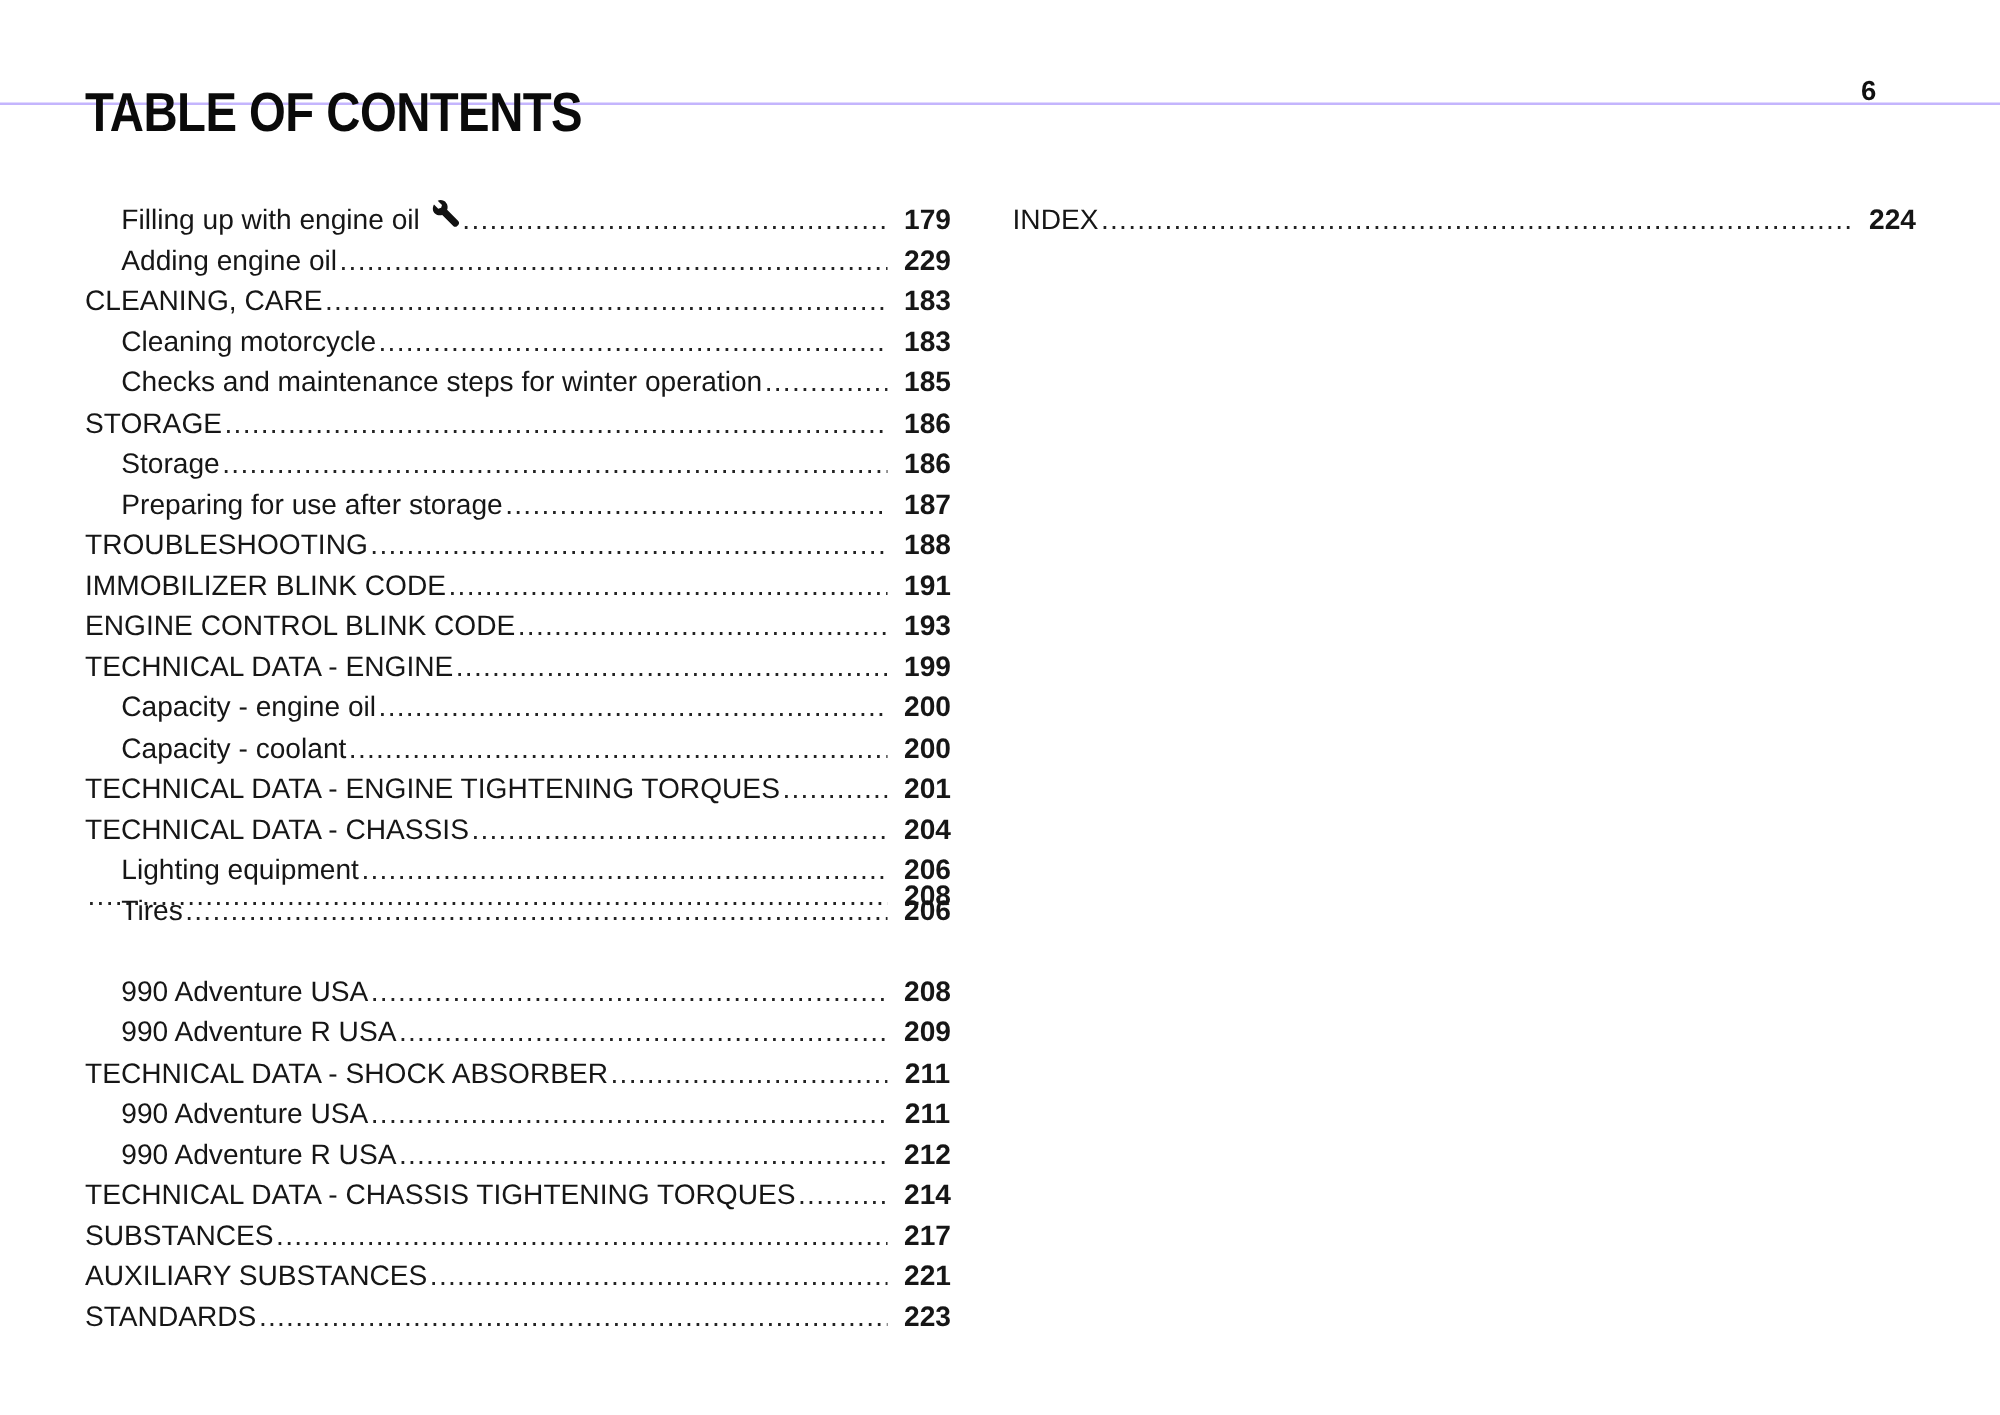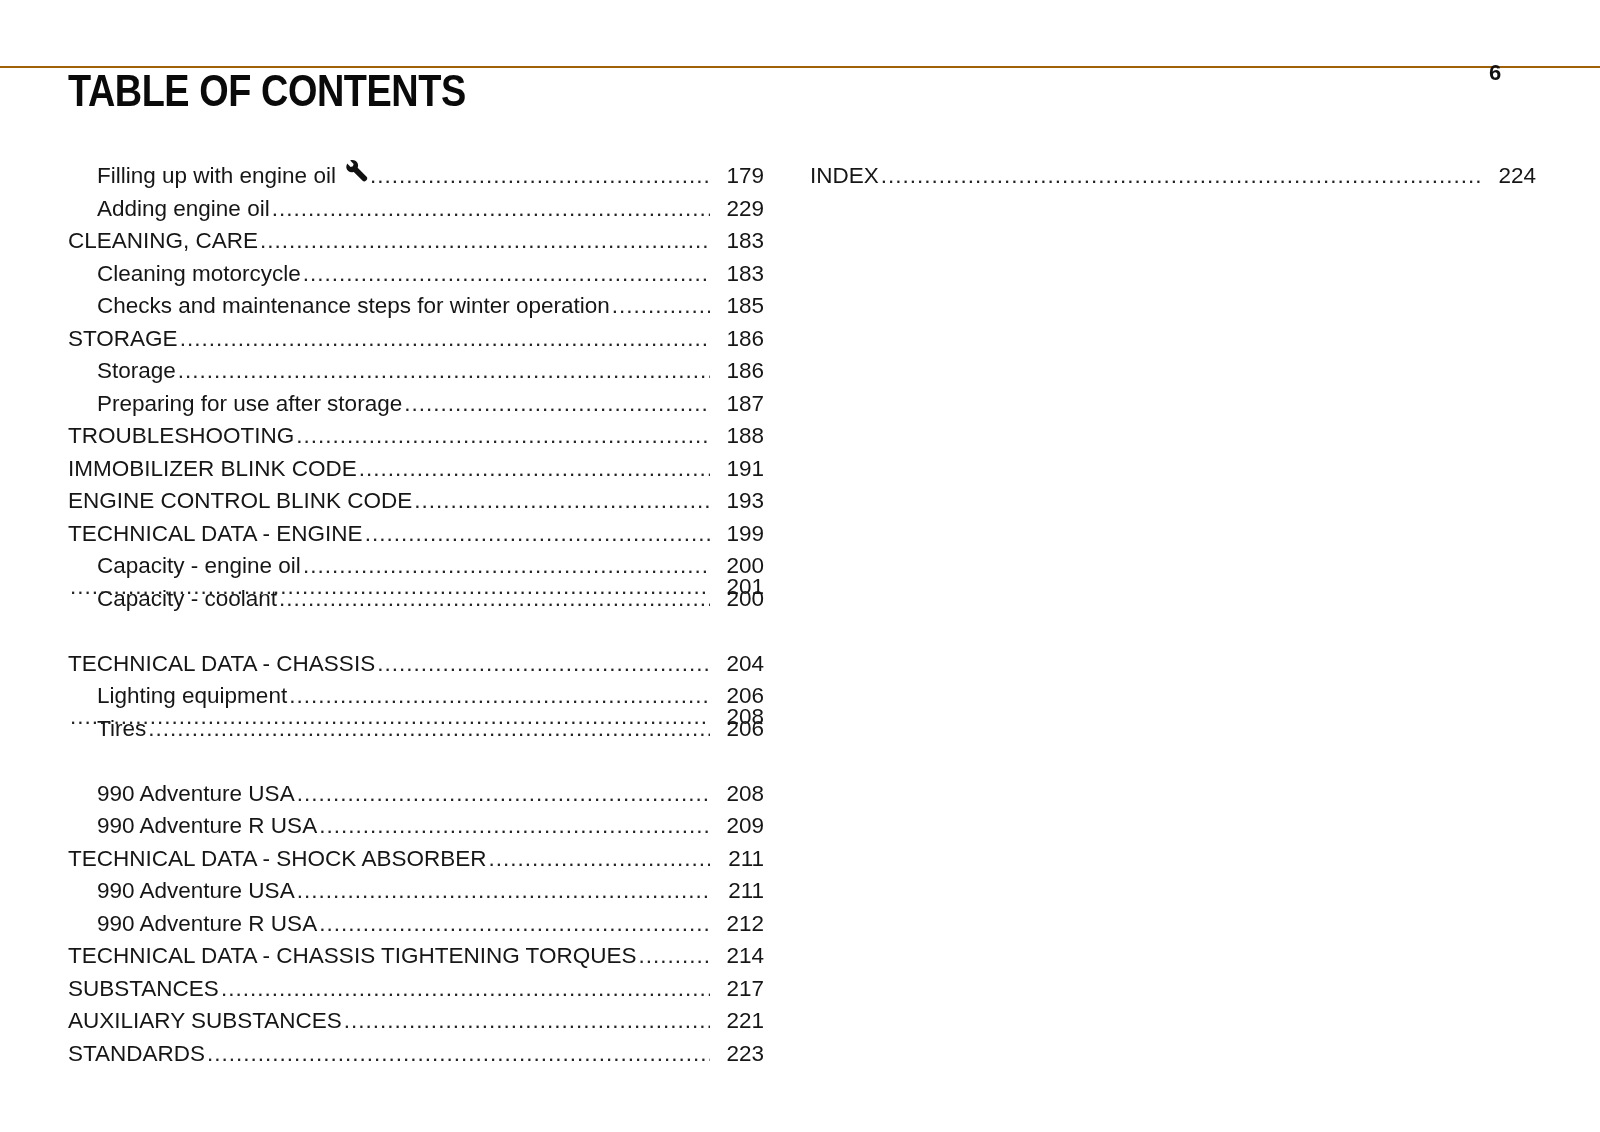--- a/index.html
+++ b/index.html
@@ -13,22 +13,22 @@
       position: relative;
       overflow: hidden;
       color: #111111;
       font-family: "Liberation Sans", sans-serif;
     }
     .page-header {
       position: absolute;
       left: 0;
       top: 0;
       width: 1600px;
-      height: 68px;
-      border-bottom: 2px solid #a16207;
+      height: 84px;
+      border-bottom: 2px solid #c4b5fd;
       box-sizing: border-box;
     }
     .page-title {
       position: absolute;
       left: 68px;
       top: 40px;
       font-family: "Liberation Sans", sans-serif;
       font-weight: bold;
       font-size: 44px;
       line-height: 44px;
@@ -86,21 +86,22 @@
       margin: 0 10px 0 2px;
       color: #222;
       letter-spacing: 1px;
     }
     .toc-leader::after {
       content: "................................................................................................................................................................................................................................";
     }
     .toc-page {
       flex: 0 0 auto;
       width: 44px;
-      text-align: right;
+      text-align: center;
+      font-weight: bold;
     }
   </style>
 </head>
 <body>
 
 <header class="page-header">
   <h1 class="page-title">TABLE OF CONTENTS</h1>
   <span class="page-number">6</span>
 </header>
 
@@ -172,20 +173,21 @@
     <span class="toc-label">Capacity - engine oil</span>
     <span class="toc-leader"></span>
     <span class="toc-page">200</span>
   </li>
     <li class="toc-entry level-1">
     <span class="toc-label">Capacity - coolant</span>
     <span class="toc-leader"></span>
     <span class="toc-page">200</span>
   </li>
     <li class="toc-entry level-0">
+    <span class="toc-label">TECHNICAL DATA - ENGINE TIGHTENING TORQUES</span>
     <span class="toc-leader"></span>
     <span class="toc-page">201</span>
   </li>
     <li class="toc-entry level-0">
     <span class="toc-label">TECHNICAL DATA - CHASSIS</span>
     <span class="toc-leader"></span>
     <span class="toc-page">204</span>
   </li>
     <li class="toc-entry level-1">
     <span class="toc-label">Lighting equipment</span>

